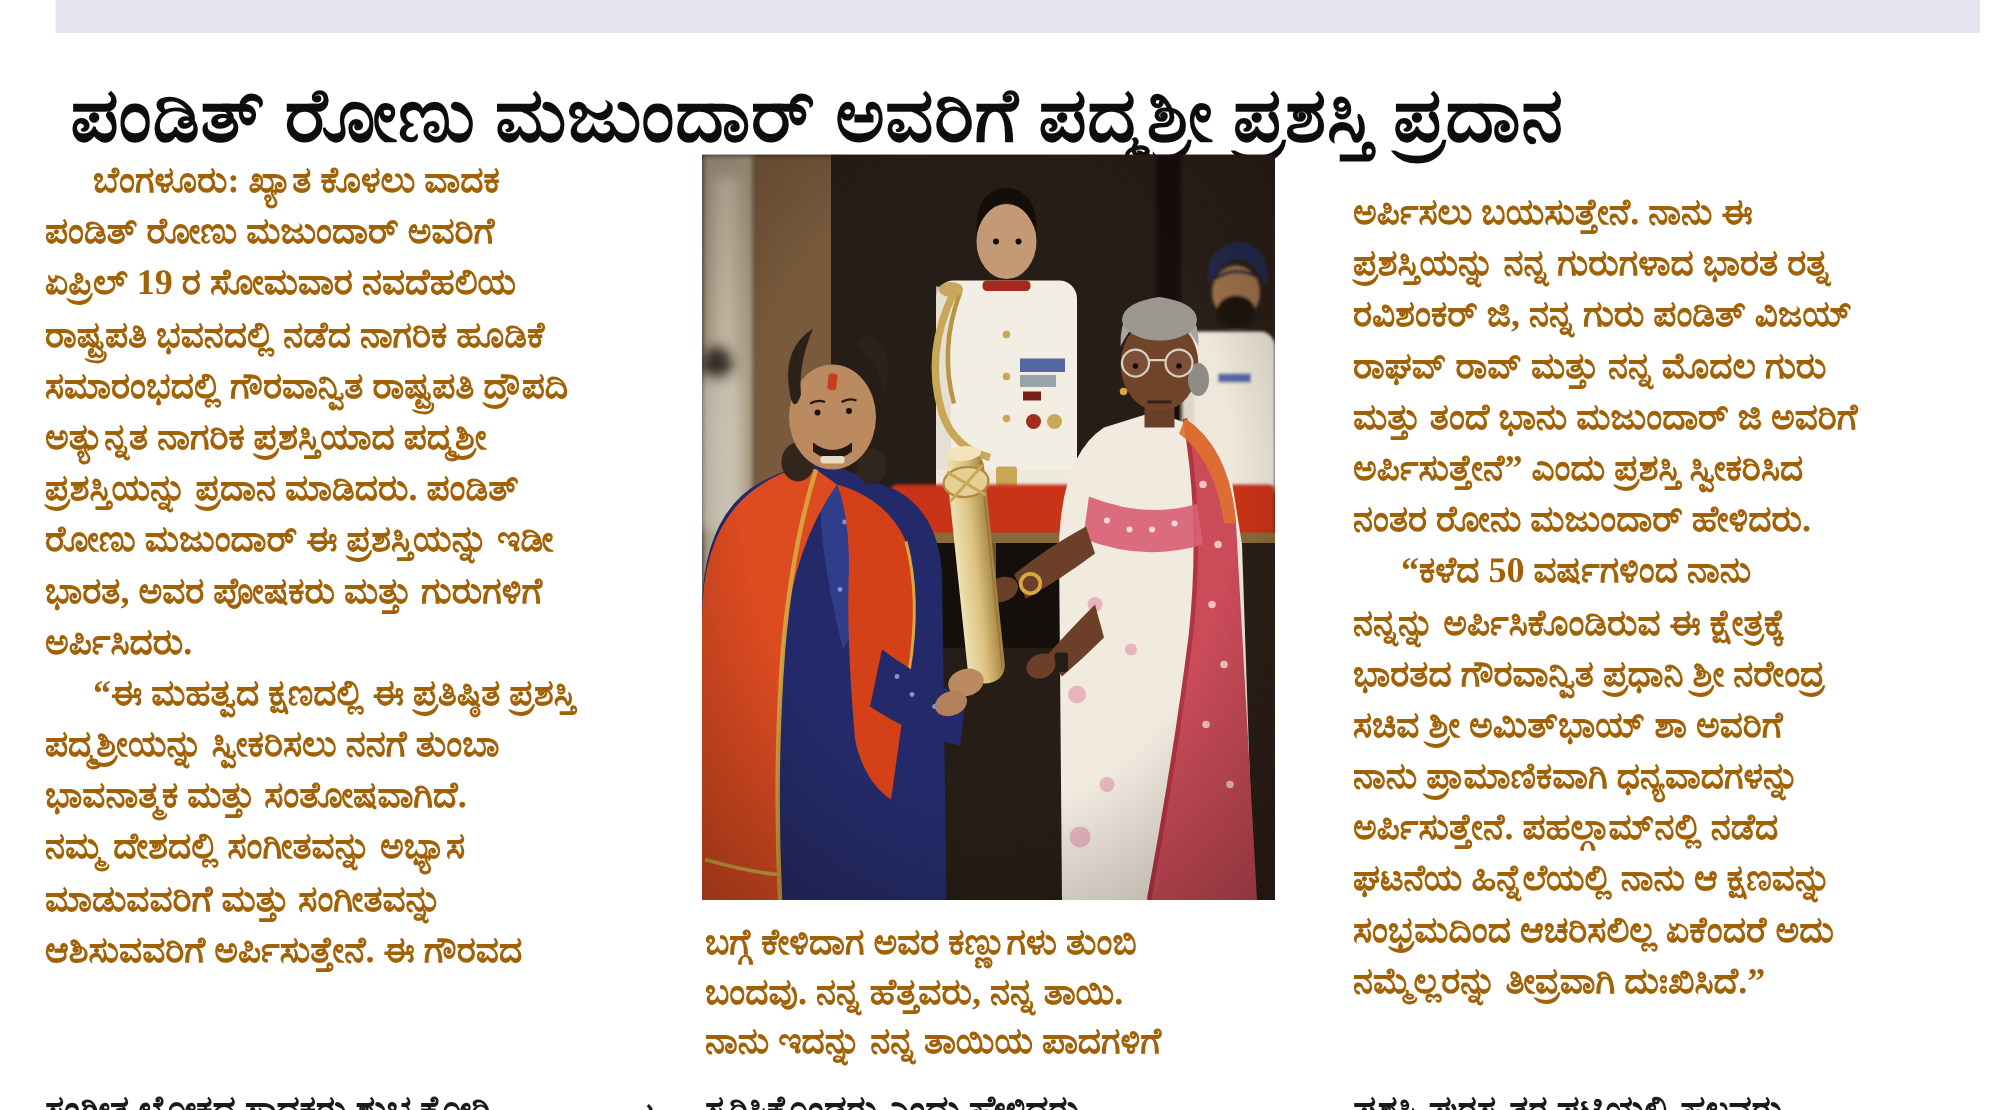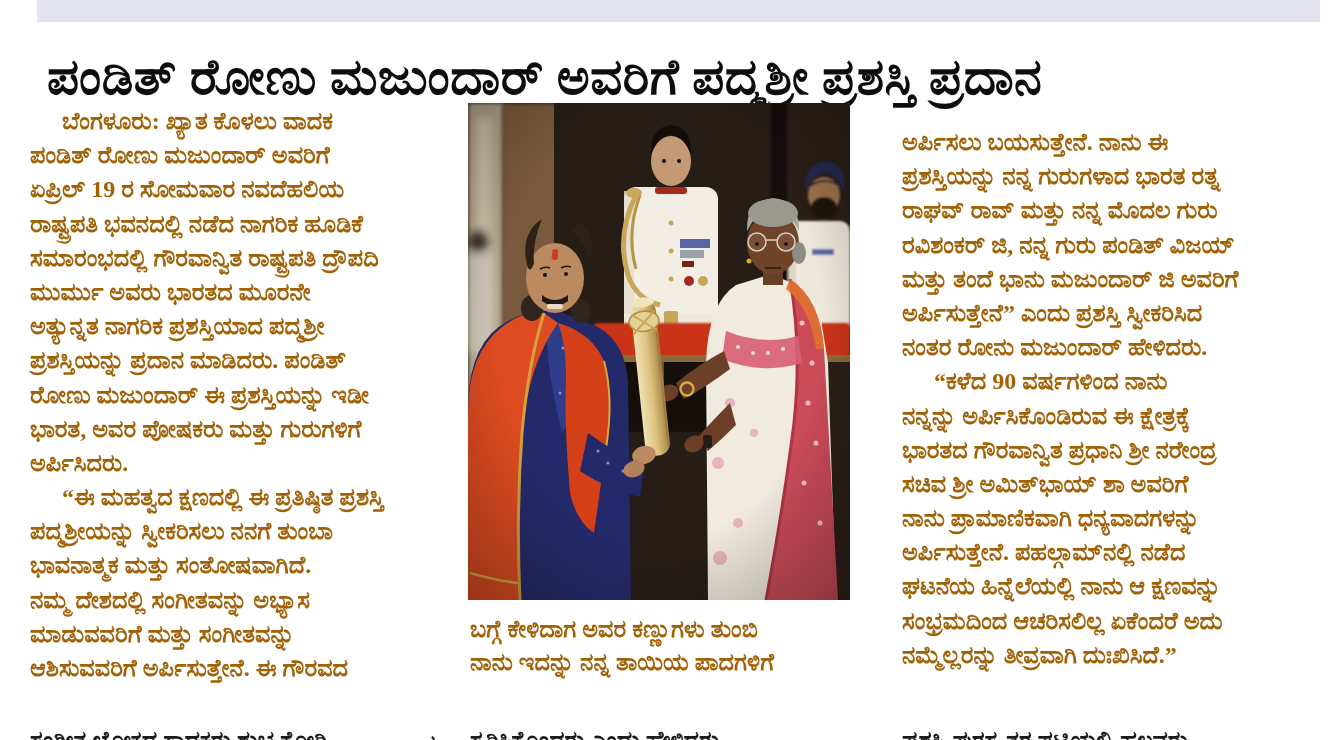--- a/index.html
+++ b/index.html
@@ -34,21 +34,20 @@
   <div class="topbar"></div>
 
   <h1 class="headline">ಪಂಡಿತ್ ರೋಣು ಮಜುಂದಾರ್ ಅವರಿಗೆ ಪದ್ಮಶ್ರೀ ಪ್ರಶಸ್ತಿ ಪ್ರದಾನ</h1>
 
   <div class="col col-left">
       <div class="line indent">ಬೆಂಗಳೂರು: ಖ್ಯಾತ ಕೊಳಲು ವಾದಕ</div>
       <div class="line">ಪಂಡಿತ್ ರೋಣು ಮಜುಂದಾರ್ ಅವರಿಗೆ</div>
       <div class="line">ಏಪ್ರಿಲ್ 19 ರ ಸೋಮವಾರ ನವದೆಹಲಿಯ</div>
       <div class="line">ರಾಷ್ಟ್ರಪತಿ ಭವನದಲ್ಲಿ ನಡೆದ ನಾಗರಿಕ ಹೂಡಿಕೆ</div>
       <div class="line">ಸಮಾರಂಭದಲ್ಲಿ ಗೌರವಾನ್ವಿತ ರಾಷ್ಟ್ರಪತಿ ದ್ರೌಪದಿ</div>
-      <div class="line">ಮುರ್ಮು ಅವರು ಭಾರತದ ಮೂರನೇ</div>
       <div class="line">ಅತ್ಯುನ್ನತ ನಾಗರಿಕ ಪ್ರಶಸ್ತಿಯಾದ ಪದ್ಮಶ್ರೀ</div>
       <div class="line">ಪ್ರಶಸ್ತಿಯನ್ನು ಪ್ರದಾನ ಮಾಡಿದರು. ಪಂಡಿತ್</div>
       <div class="line">ರೋಣು ಮಜುಂದಾರ್ ಈ ಪ್ರಶಸ್ತಿಯನ್ನು ಇಡೀ</div>
       <div class="line">ಭಾರತ, ಅವರ ಪೋಷಕರು ಮತ್ತು ಗುರುಗಳಿಗೆ</div>
       <div class="line">ಅರ್ಪಿಸಿದರು.</div>
       <div class="line indent">“ಈ ಮಹತ್ವದ ಕ್ಷಣದಲ್ಲಿ ಈ ಪ್ರತಿಷ್ಠಿತ ಪ್ರಶಸ್ತಿ</div>
       <div class="line">ಪದ್ಮಶ್ರೀಯನ್ನು ಸ್ವೀಕರಿಸಲು ನನಗೆ ತುಂಬಾ</div>
       <div class="line">ಭಾವನಾತ್ಮಕ ಮತ್ತು ಸಂತೋಷವಾಗಿದೆ.</div>
       <div class="line">ನಮ್ಮ ದೇಶದಲ್ಲಿ ಸಂಗೀತವನ್ನು ಅಭ್ಯಾಸ</div>
       <div class="line">ಮಾಡುವವರಿಗೆ ಮತ್ತು ಸಂಗೀತವನ್ನು</div>
@@ -218,32 +217,33 @@
         <ellipse cx="176" cy="352" rx="12" ry="9" fill="#bd8a5e" transform="rotate(-15 176 352)"></ellipse>
         <ellipse cx="166" cy="366" rx="11" ry="8" fill="#b5825a" transform="rotate(-20 166 366)"></ellipse>
       </g>
 
       <rect x="0" y="0" width="382" height="497" fill="url(#vig)"></rect>
     </svg>
   </figure>
 
   <div class="col col-mid">
       <div class="line">ಬಗ್ಗೆ ಕೇಳಿದಾಗ ಅವರ ಕಣ್ಣುಗಳು ತುಂಬಿ</div>
+      <div class="line">ಬಂದವು. ನನ್ನ ಹೆತ್ತವರು, ನನ್ನ ತಾಯಿ.</div>
       <div class="line">ನಾನು ಇದನ್ನು ನನ್ನ ತಾಯಿಯ ಪಾದಗಳಿಗೆ</div>
     </div>
 
   <div class="col col-right">
       <div class="line">ಅರ್ಪಿಸಲು ಬಯಸುತ್ತೇನೆ. ನಾನು ಈ</div>
       <div class="line">ಪ್ರಶಸ್ತಿಯನ್ನು ನನ್ನ ಗುರುಗಳಾದ ಭಾರತ ರತ್ನ</div>
+      <div class="line">ರವಿಶಂಕರ್ ಜಿ, ನನ್ನ ಗುರು ಪಂಡಿತ್ ವಿಜಯ್</div>
       <div class="line">ರಾಘವ್ ರಾವ್ ಮತ್ತು ನನ್ನ ಮೊದಲ ಗುರು</div>
-      <div class="line">ರವಿಶಂಕರ್ ಜಿ, ನನ್ನ ಗುರು ಪಂಡಿತ್ ವಿಜಯ್</div>
       <div class="line">ಮತ್ತು ತಂದೆ ಭಾನು ಮಜುಂದಾರ್ ಜಿ ಅವರಿಗೆ</div>
       <div class="line">ಅರ್ಪಿಸುತ್ತೇನೆ” ಎಂದು ಪ್ರಶಸ್ತಿ ಸ್ವೀಕರಿಸಿದ</div>
       <div class="line">ನಂತರ ರೋನು ಮಜುಂದಾರ್ ಹೇಳಿದರು.</div>
-      <div class="line indent">“ಕಳೆದ 90 ವರ್ಷಗಳಿಂದ ನಾನು</div>
+      <div class="line indent">“ಕಳೆದ 50 ವರ್ಷಗಳಿಂದ ನಾನು</div>
       <div class="line">ನನ್ನನ್ನು ಅರ್ಪಿಸಿಕೊಂಡಿರುವ ಈ ಕ್ಷೇತ್ರಕ್ಕೆ</div>
       <div class="line">ಭಾರತದ ಗೌರವಾನ್ವಿತ ಪ್ರಧಾನಿ ಶ್ರೀ ನರೇಂದ್ರ</div>
       <div class="line">ಸಚಿವ ಶ್ರೀ ಅಮಿತ್‌ಭಾಯ್ ಶಾ ಅವರಿಗೆ</div>
       <div class="line">ನಾನು ಪ್ರಾಮಾಣಿಕವಾಗಿ ಧನ್ಯವಾದಗಳನ್ನು</div>
       <div class="line">ಅರ್ಪಿಸುತ್ತೇನೆ. ಪಹಲ್ಗಾಮ್‌ನಲ್ಲಿ ನಡೆದ</div>
       <div class="line">ಘಟನೆಯ ಹಿನ್ನೆಲೆಯಲ್ಲಿ ನಾನು ಆ ಕ್ಷಣವನ್ನು</div>
       <div class="line">ಸಂಭ್ರಮದಿಂದ ಆಚರಿಸಲಿಲ್ಲ ಏಕೆಂದರೆ ಅದು</div>
       <div class="line">ನಮ್ಮೆಲ್ಲರನ್ನು ತೀವ್ರವಾಗಿ ದುಃಖಿಸಿದೆ.”</div>
     </div>
 

